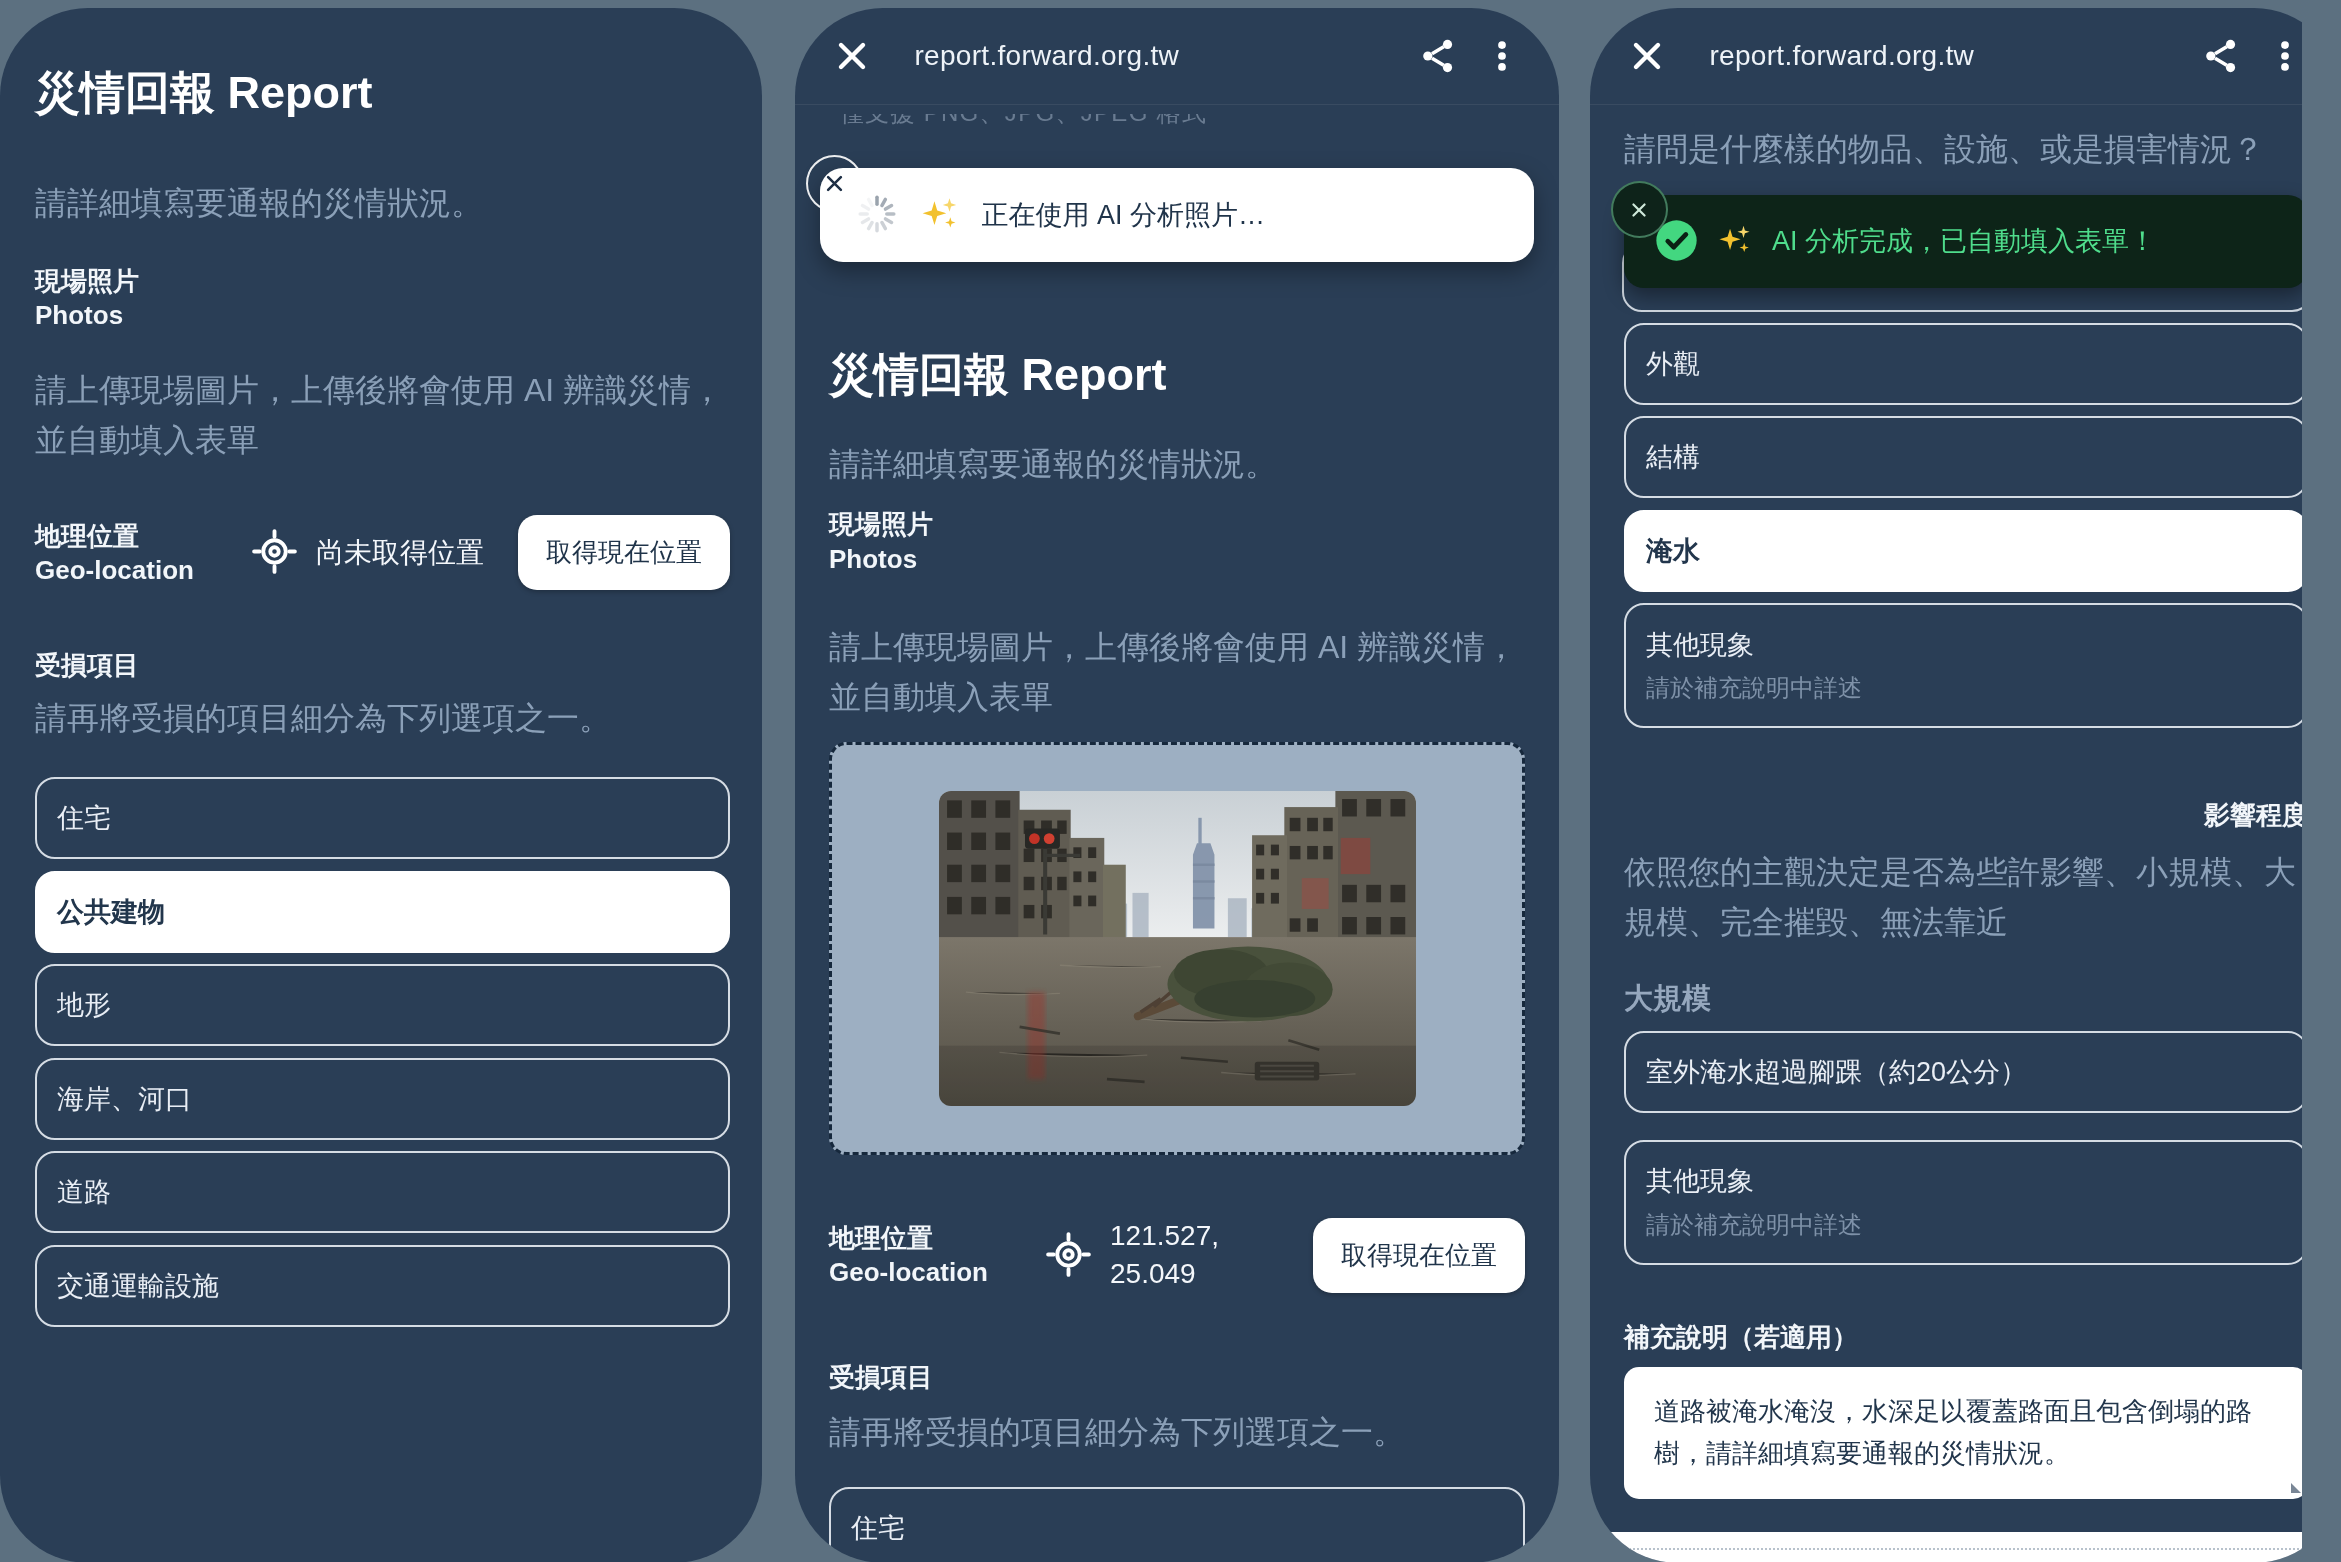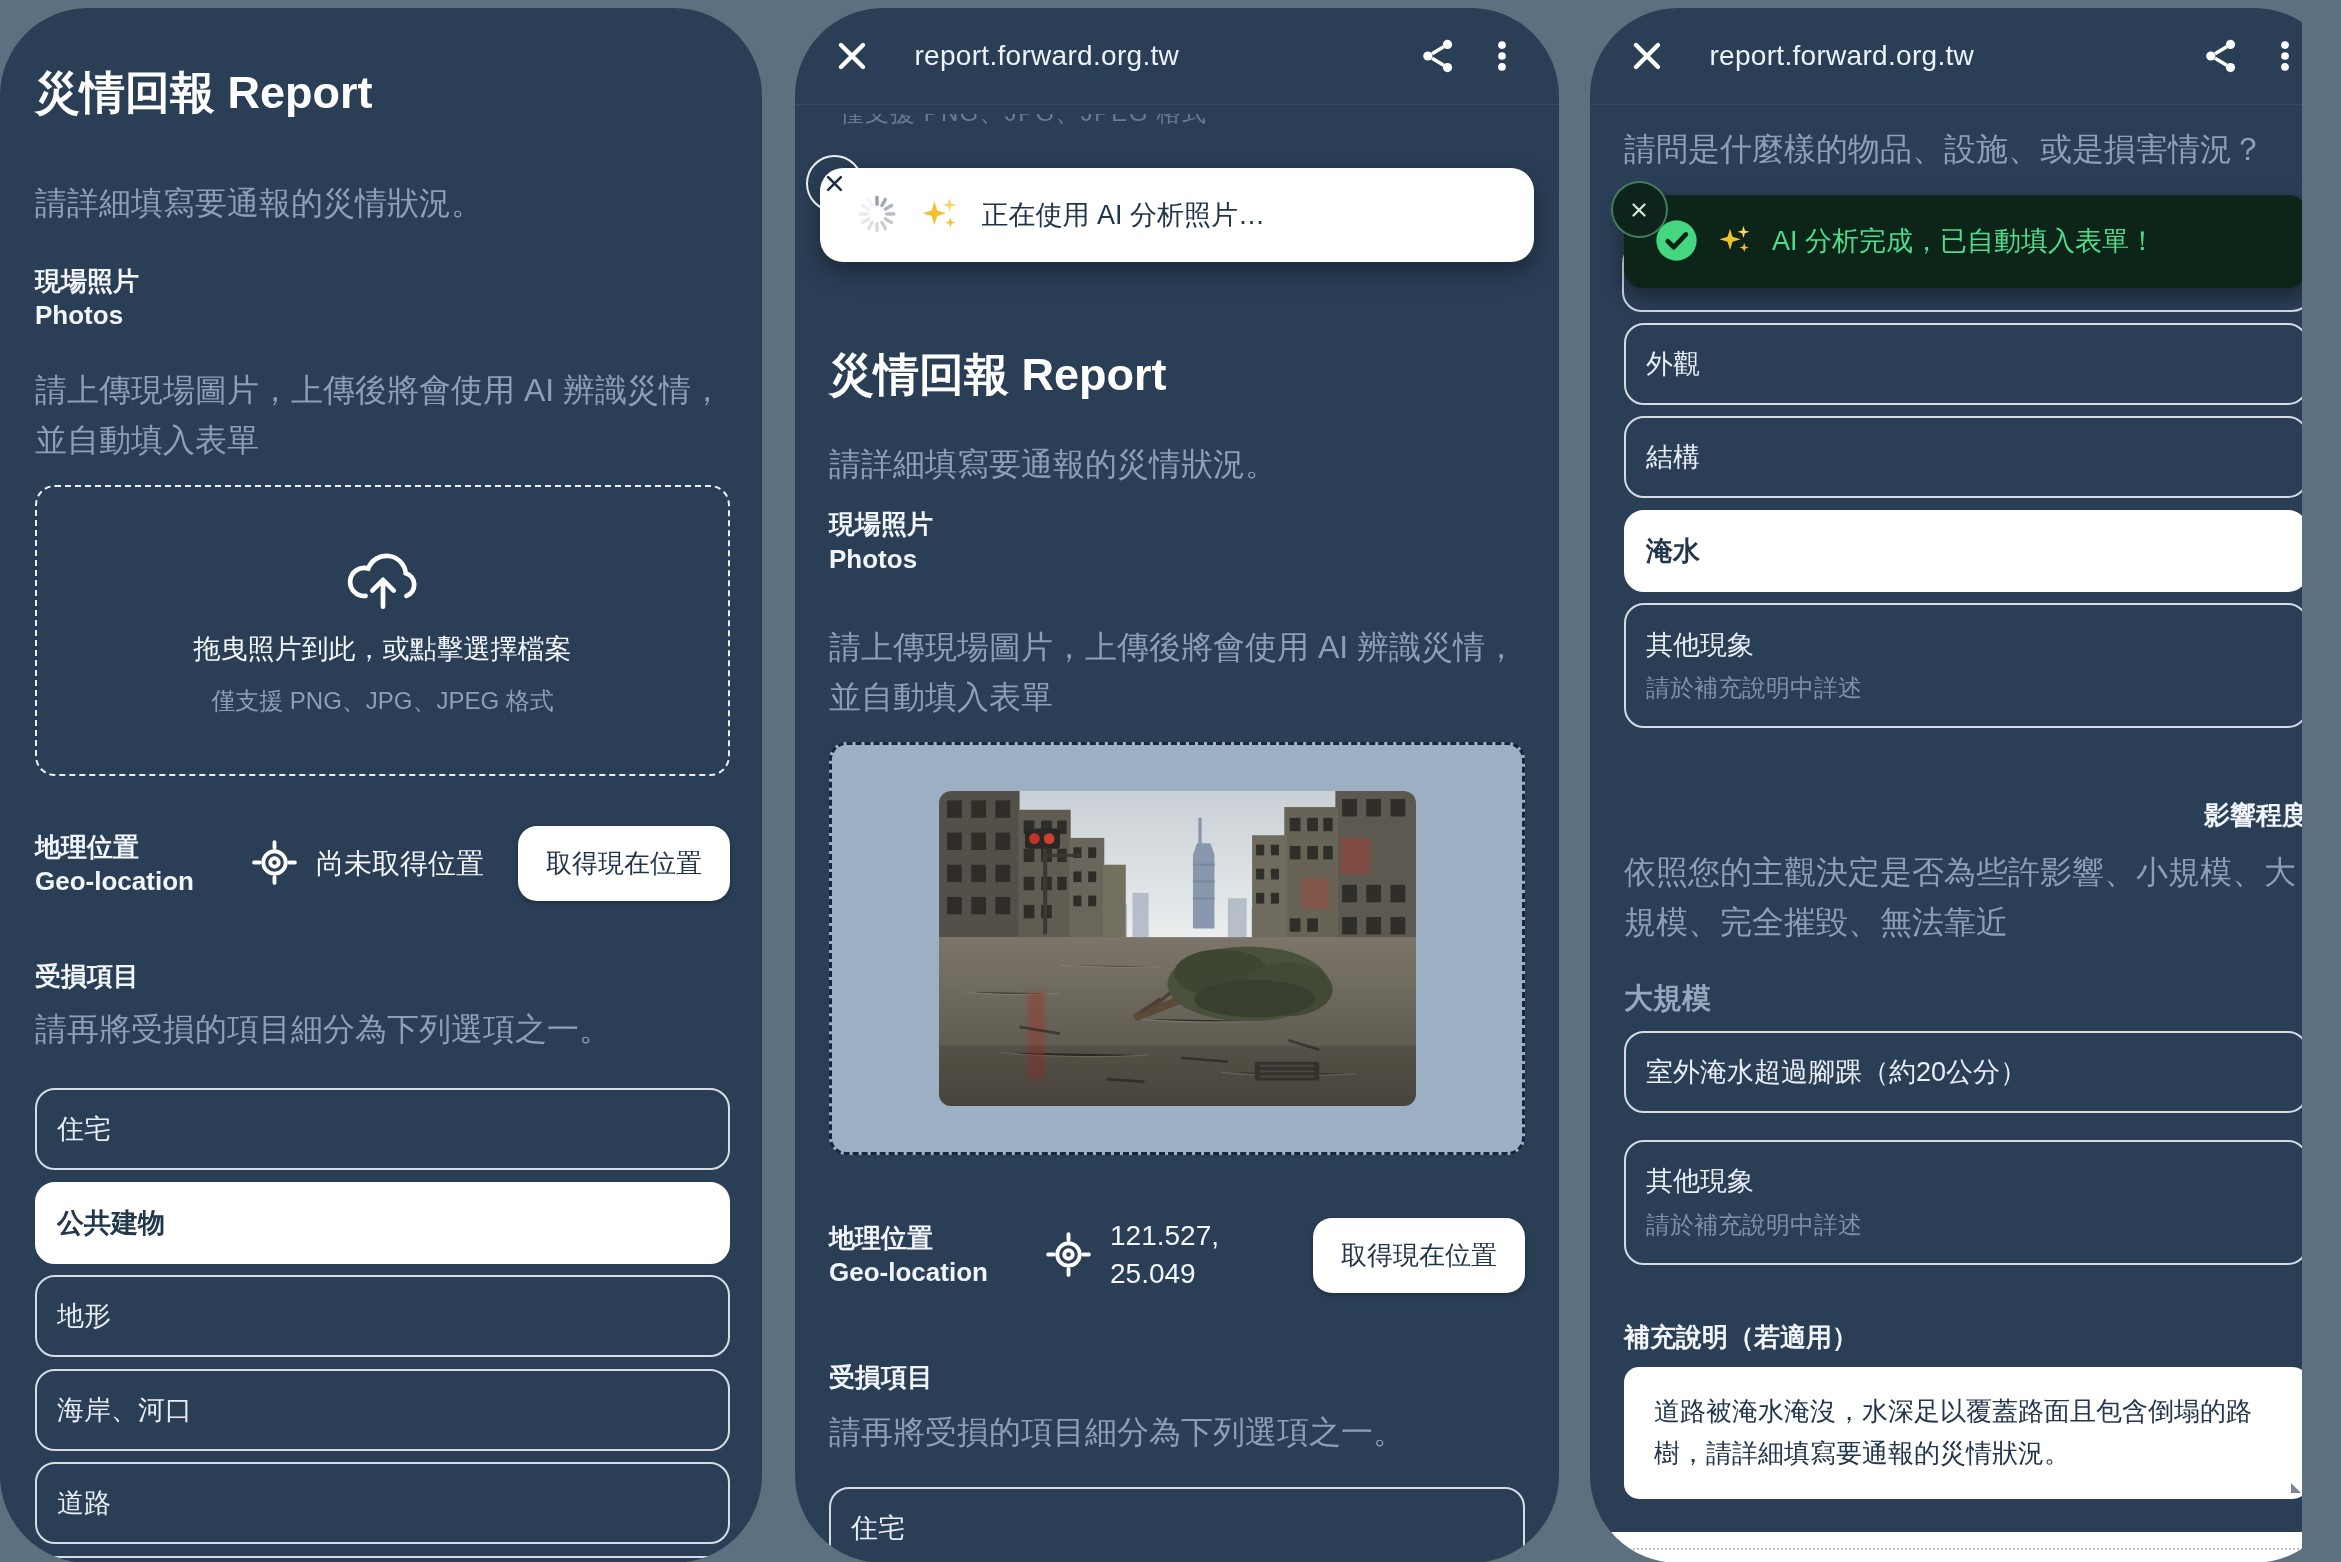--- a/index.html
+++ b/index.html
@@ -90,30 +90,20 @@
       <h1 class="h1">災情回報 Report</h1>
       <div class="hint" style="margin-top:59px;">請詳細填寫要通報的災情狀況。</div>
 
       <div class="sec" style="margin-top:35px;">
         <div>現場照片</div>
         <div class="en">Photos</div>
       </div>
 
       <div class="hint" style="margin-top:34px;">請上傳現場圖片，上傳後將會使用 AI 辨識災情，並自動填入表單</div>
 
-      <div class="drop" style="margin-top:20px;">
-        <span>
-          <svg width="84" height="67" viewBox="0 0 124 100" fill="none">
-            <path d="M36 76 a21 21 0 1 1 4-41 A29 29 0 0 1 96 42 a18 18 0 0 1 1 34" stroke="#ffffff" stroke-width="7" stroke-linecap="round" fill="none"></path>
-            <path d="M62 92 V56 M46 68 L62 52 L78 68" stroke="#ffffff" stroke-width="7" stroke-linecap="round" stroke-linejoin="round" fill="none"></path>
-          </svg>
-        </span>
-        <div class="dz-main">拖曳照片到此，或點擊選擇檔案</div>
-        <div class="dz-sub">僅支援 PNG、JPG、JPEG 格式</div>
-      </div>
 
       <div class="geo" style="margin-top:50px;">
         <div class="glabel">
           <div>地理位置</div>
           <div>Geo-location</div>
         </div>
         <span>
           <svg width="45" height="45" viewBox="0 0 64 64" fill="none" stroke="#ffffff" stroke-width="5.5" stroke-linecap="round">
             <circle cx="32" cy="32" r="16"></circle>
               <circle cx="32" cy="32" r="6"></circle>

